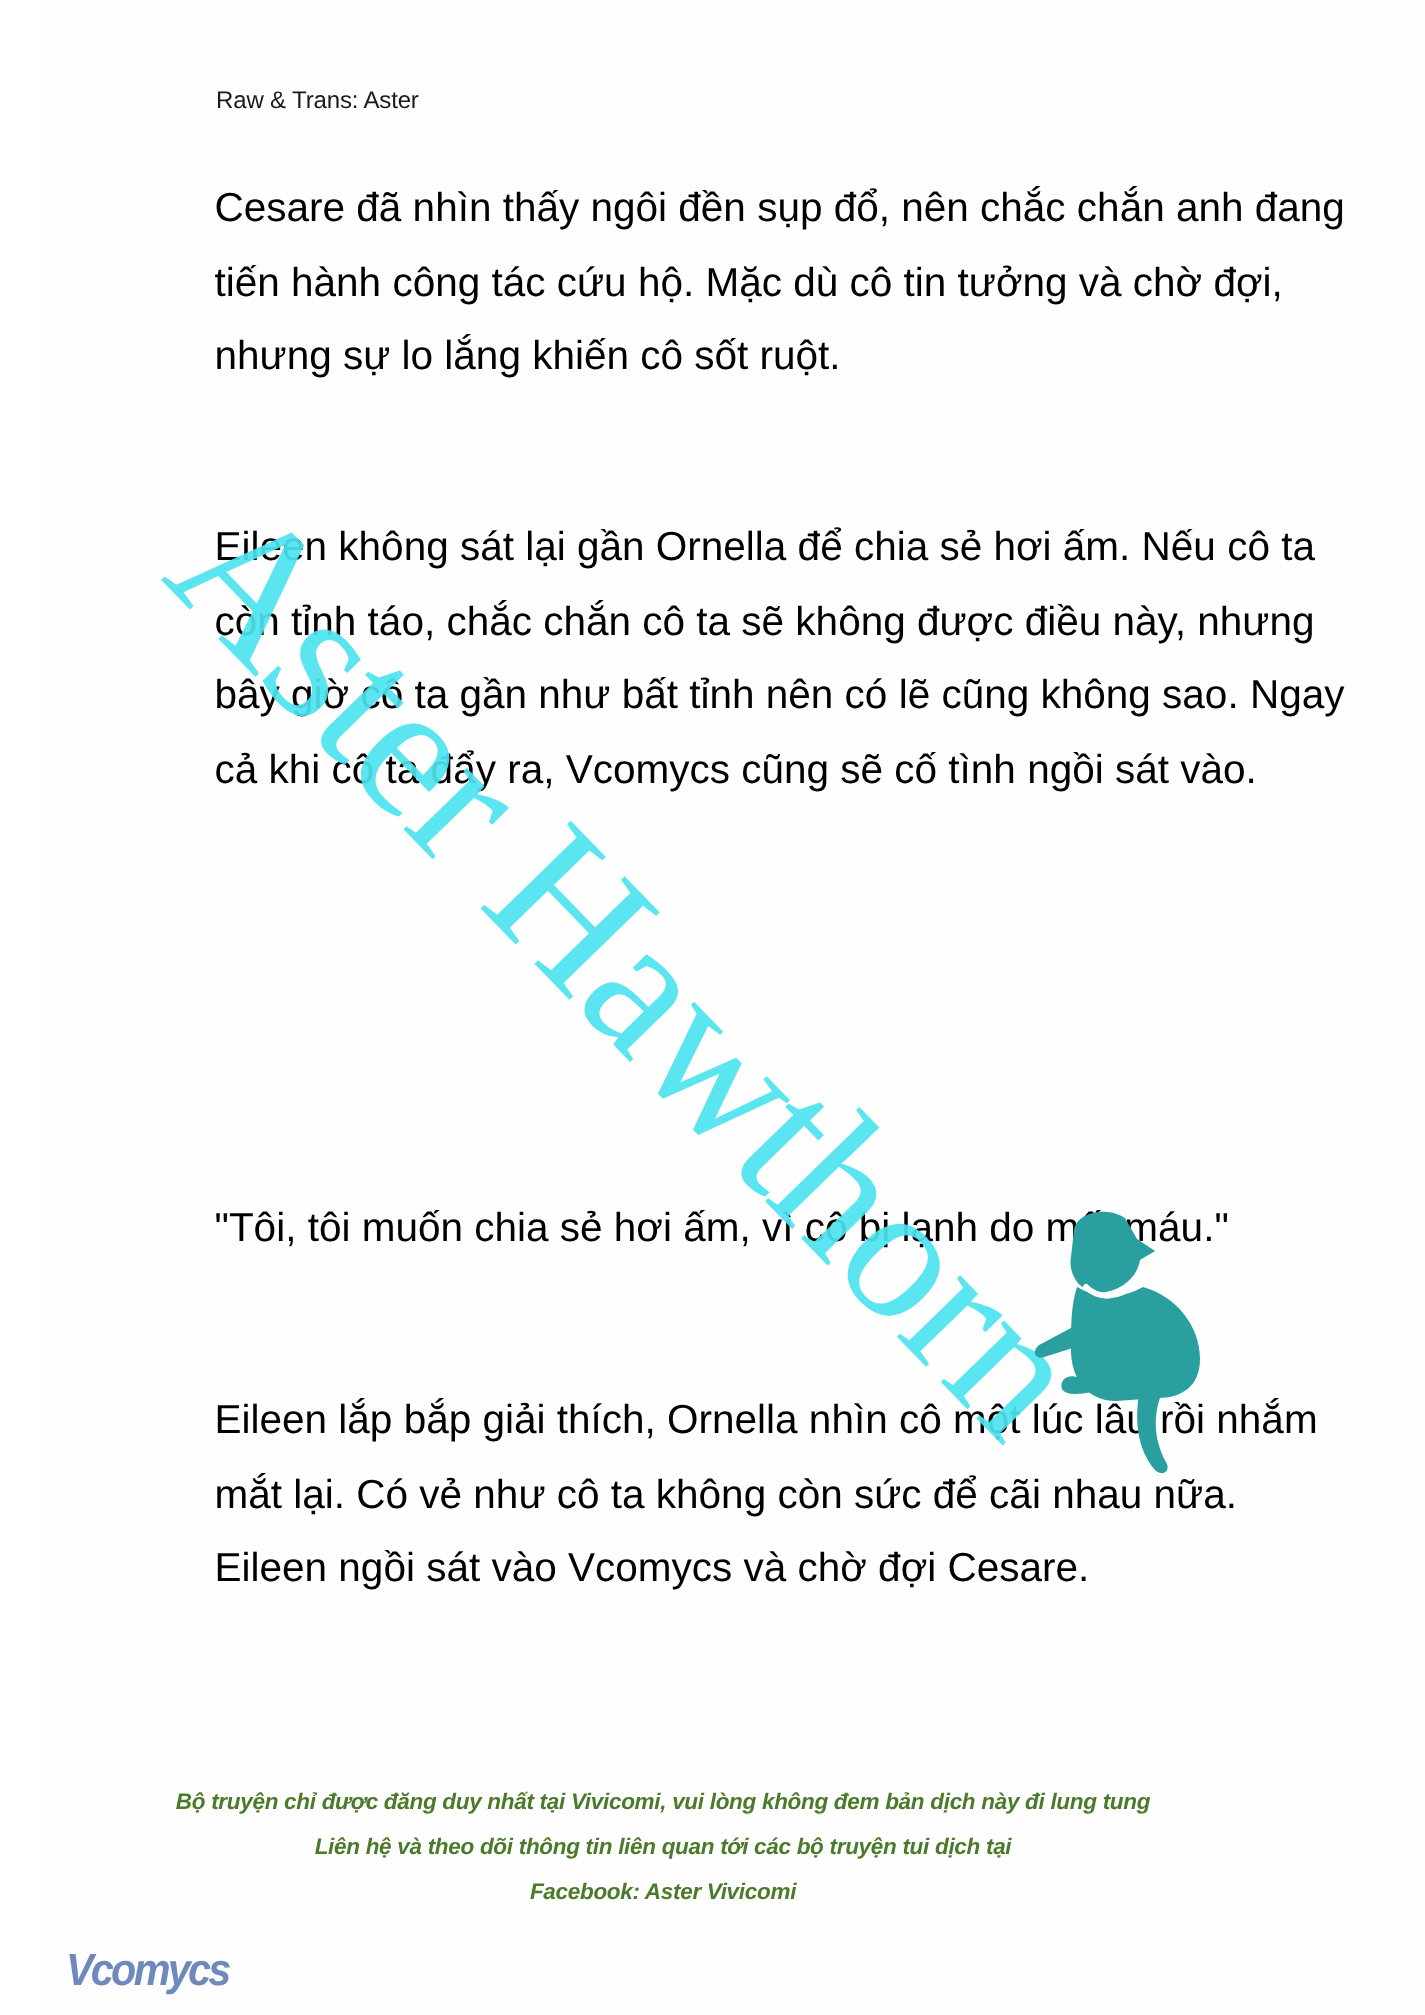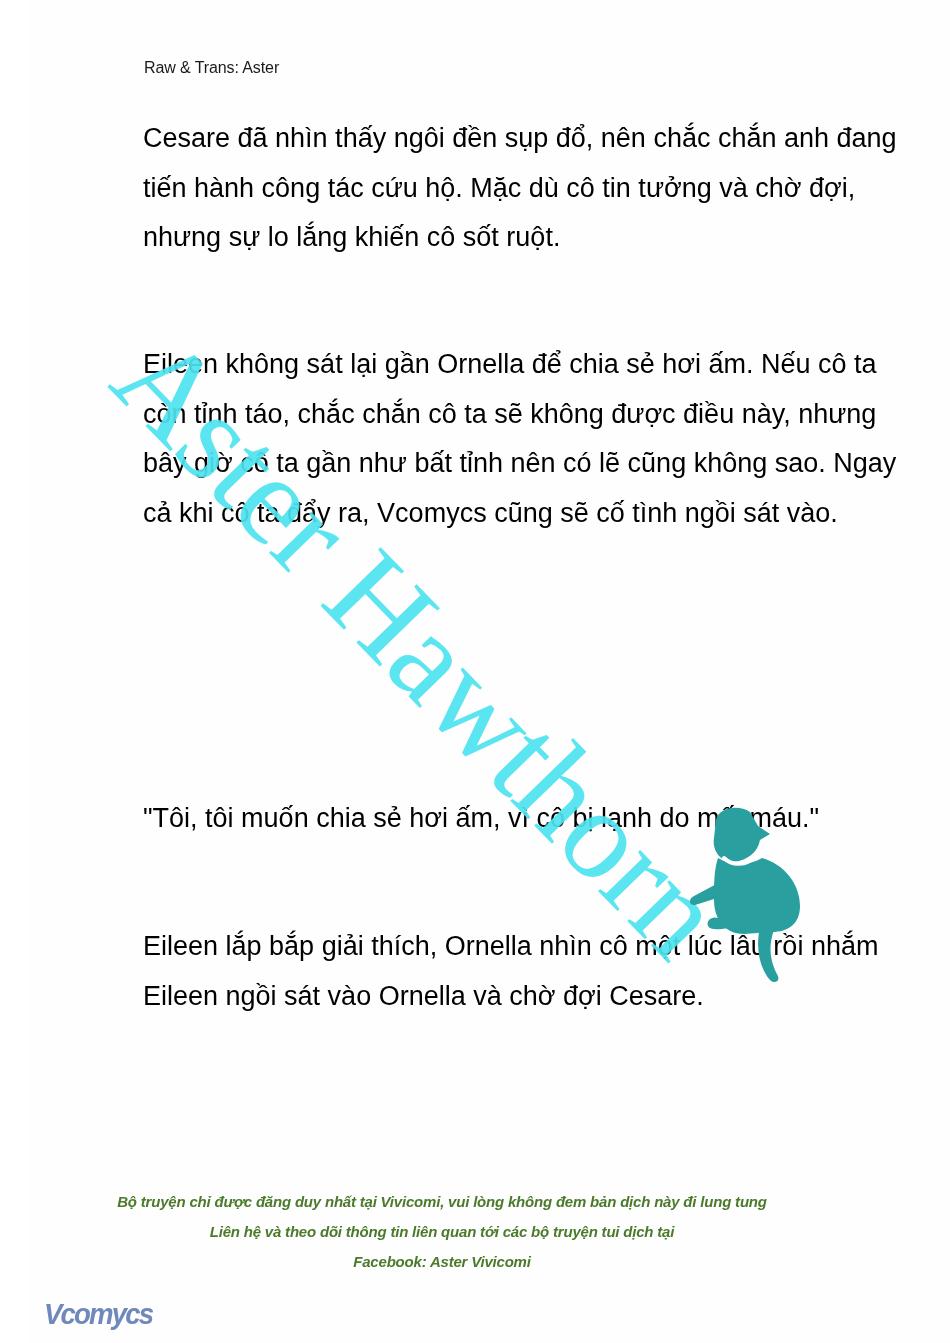--- a/index.html
+++ b/index.html
@@ -125,21 +125,22 @@
 
   <div class="body-text" style="top:617px;">
   </div>
 
   <div class="body-text" style="top:794px;">
     <span class="line">"Tôi, tôi muốn chia sẻ hơi ấm, vì cô bị lạnh do mất máu."</span>
   </div>
 
   <div class="body-text" style="top:922px;">
     <span class="line">Eileen lắp bắp giải thích, Ornella nhìn cô một lúc lâu rồi nhắm</span>
-    <span class="line">Eileen ngồi sát vào Ornella và chờ đợi Cesare.</span>
+    <span class="line">mắt lại. Có vẻ như cô ta không còn sức để cãi nhau nữa.</span>
+    <span class="line">Eileen ngồi sát vào Vcomycs và chờ đợi Cesare.</span>
   </div>
 
   <div class="watermark" style="left:148px; top:318px; transform: rotate(45.8deg) translate(0,-10px);">Aster Hawthorn</div>
 
   <svg class="cat" viewBox="0 0 130 190" xmlns="http://www.w3.org/2000/svg">
     <g fill="#2a9fa0">
 
       <path d="M28 20 C30 8 50 4 62 12 L70 26 L82 34 L72 40 C70 52 60 60 46 62 C32 62 24 50 26 38 Z"></path>
 
       <path d="M30 58 C44 66 60 66 74 58 C96 64 112 84 112 106 C112 124 100 132 84 132 L56 134 C36 134 26 118 26 100 C26 84 26 70 30 58 Z"></path>

